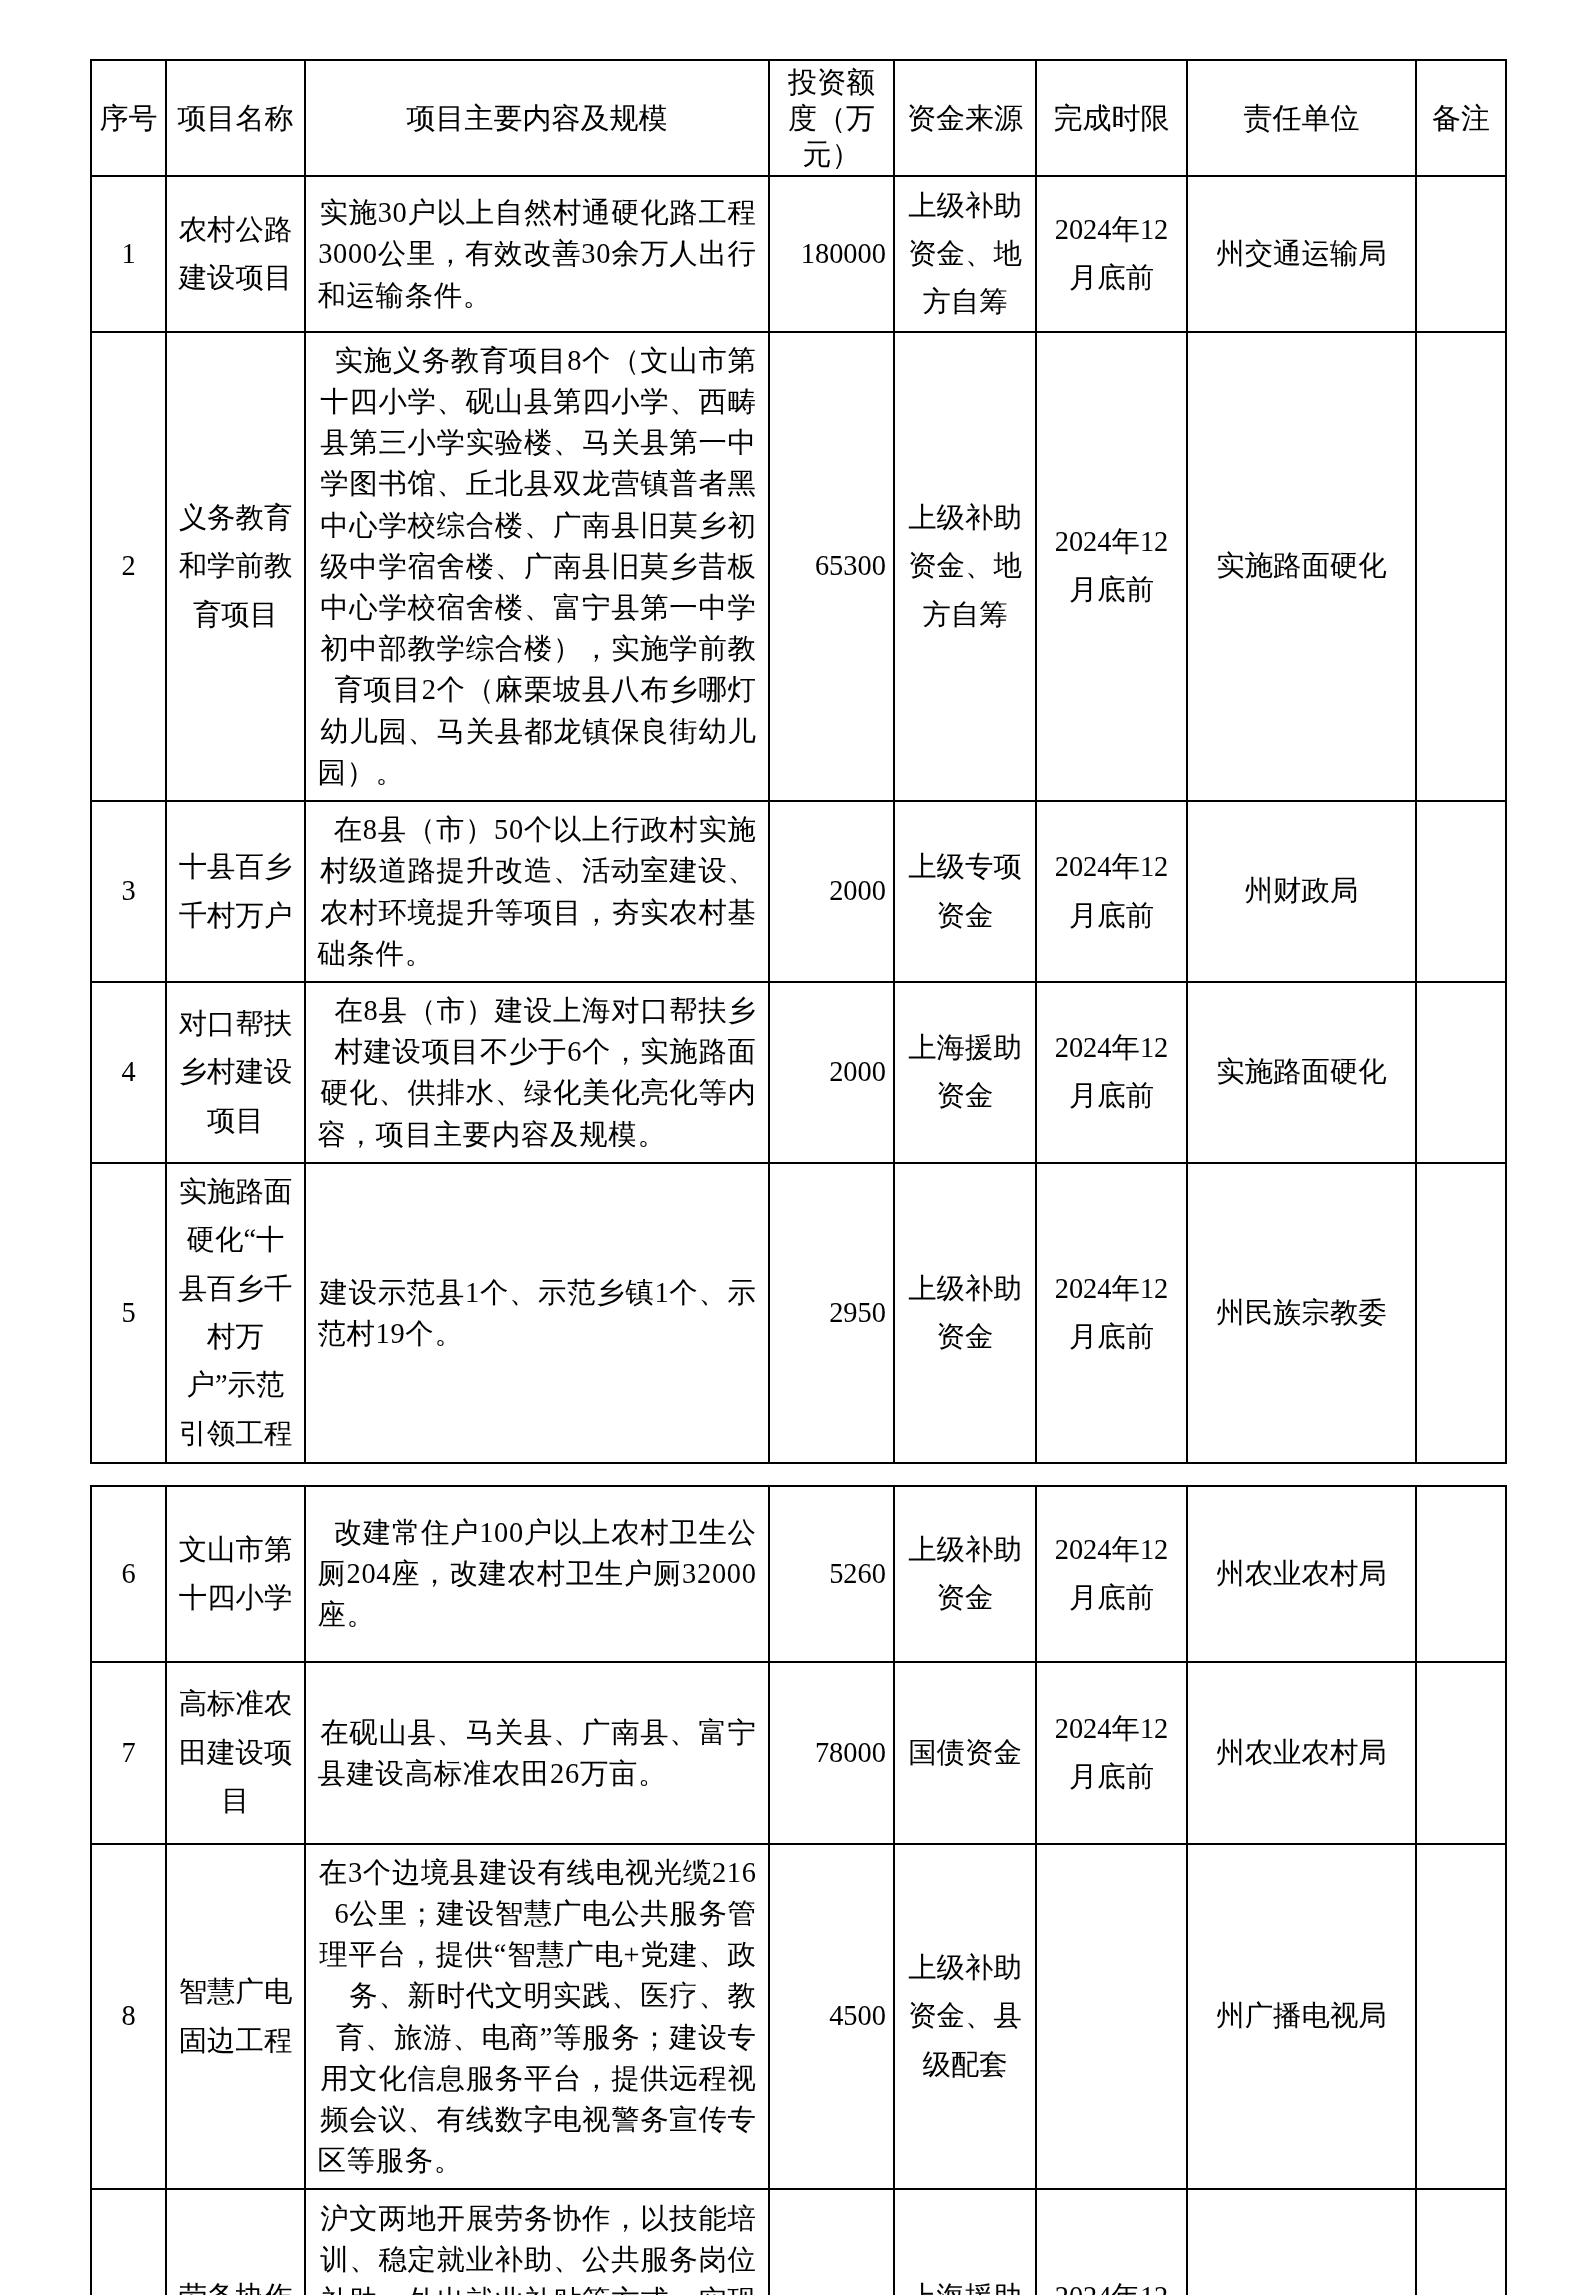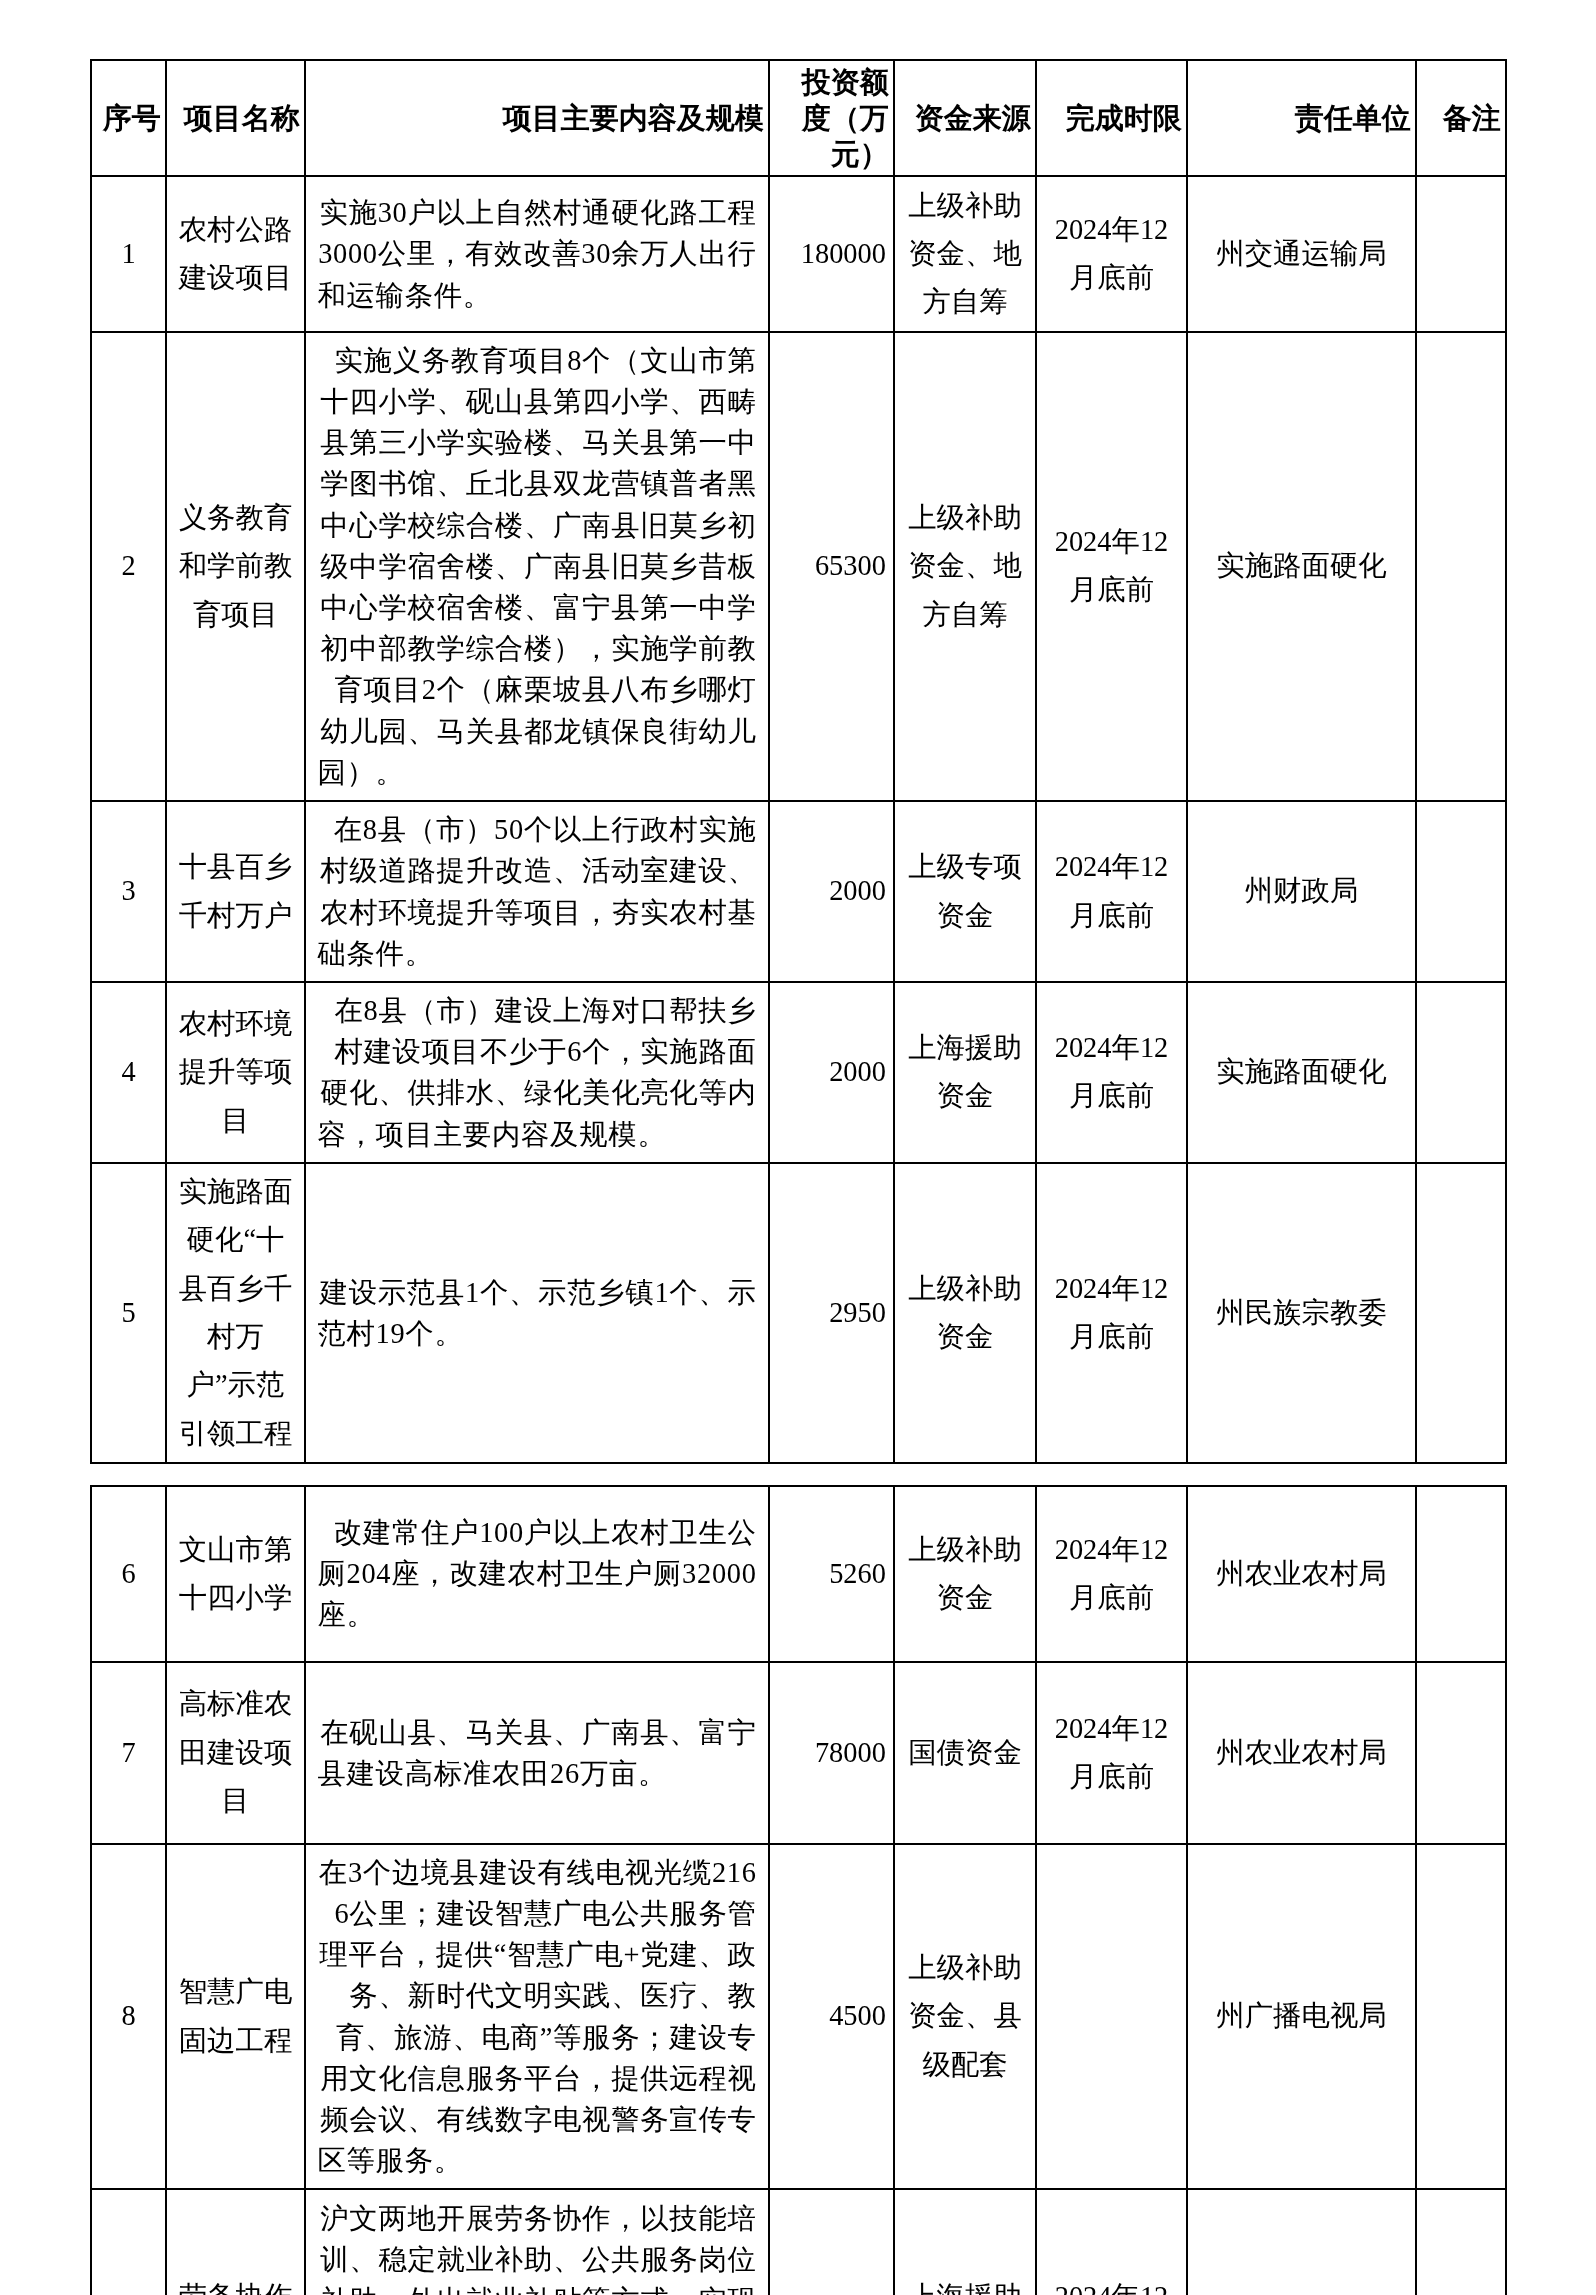--- a/index.html
+++ b/index.html
@@ -24,25 +24,24 @@
     border: 2.1px solid #000;
     padding: 4.3px 7.1px;
     vertical-align: middle;
     font-size: 28.4px;
     line-height: 1.7;
     text-align: center;
     overflow: hidden;
     word-break: break-all;
   }
   .doc th {
-    font-weight: bold;
+    font-weight: normal;
     font-size: 29px;
     line-height: 1.25;
     padding: 2.8px 4.3px;
-    text-align: right;
   }
   .doc td.c-content {
     text-align: right;
     text-align-last: left;
     line-height: 1.45;
     letter-spacing: 0.7px;
     padding: 7.1px 11.4px;
   }
   .doc td.c-no { letter-spacing: 0; }
   .doc td.c-amount { letter-spacing: 0; text-align: right; }
@@ -108,21 +107,21 @@
       <td class="c-name">十县百乡千村万户</td>
       <td class="c-content">在8县（市）50个以上行政村实施村级道路提升改造、活动室建设、农村环境提升等项目，夯实农村基础条件。</td>
       <td class="c-amount">2000</td>
       <td class="c-funding">上级专项资金</td>
       <td class="c-deadline">2024年12月底前</td>
       <td class="c-unit">州财政局</td>
       <td class="c-remark"></td>
     </tr>
     <tr style="height:161px;">
       <td class="c-no">4</td>
-      <td class="c-name">农村环境提升等项目</td>
+      <td class="c-name">对口帮扶乡村建设项目</td>
       <td class="c-content">在8县（市）建设上海对口帮扶乡村建设项目不少于6个，实施路面硬化、供排水、绿化美化亮化等内容，项目主要内容及规模。</td>
       <td class="c-amount">2000</td>
       <td class="c-funding">上海援助资金</td>
       <td class="c-deadline">2024年12月底前</td>
       <td class="c-unit">实施路面硬化</td>
       <td class="c-remark"></td>
     </tr>
     <tr style="height:262px;">
       <td class="c-no">5</td>
       <td class="c-name">实施路面硬化“十县百乡千村万户”示范引领工程</td>

